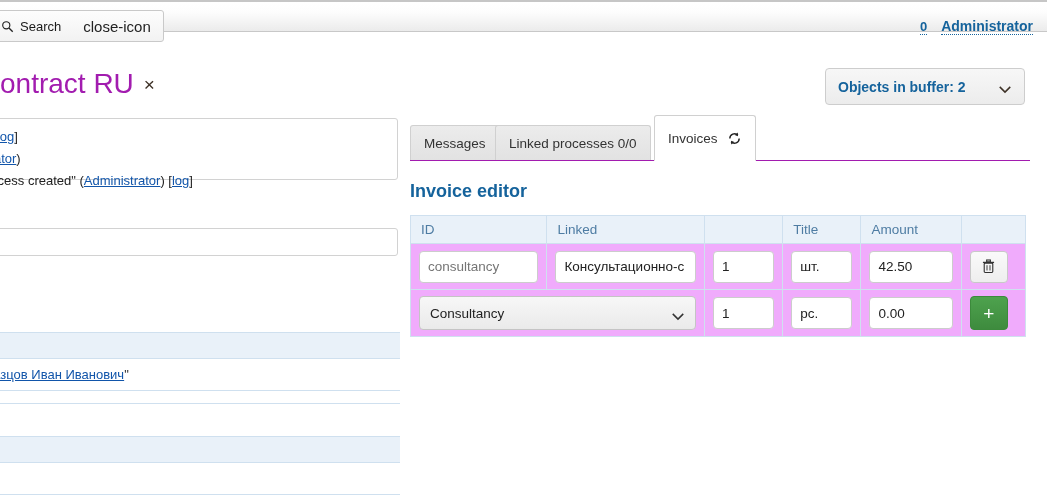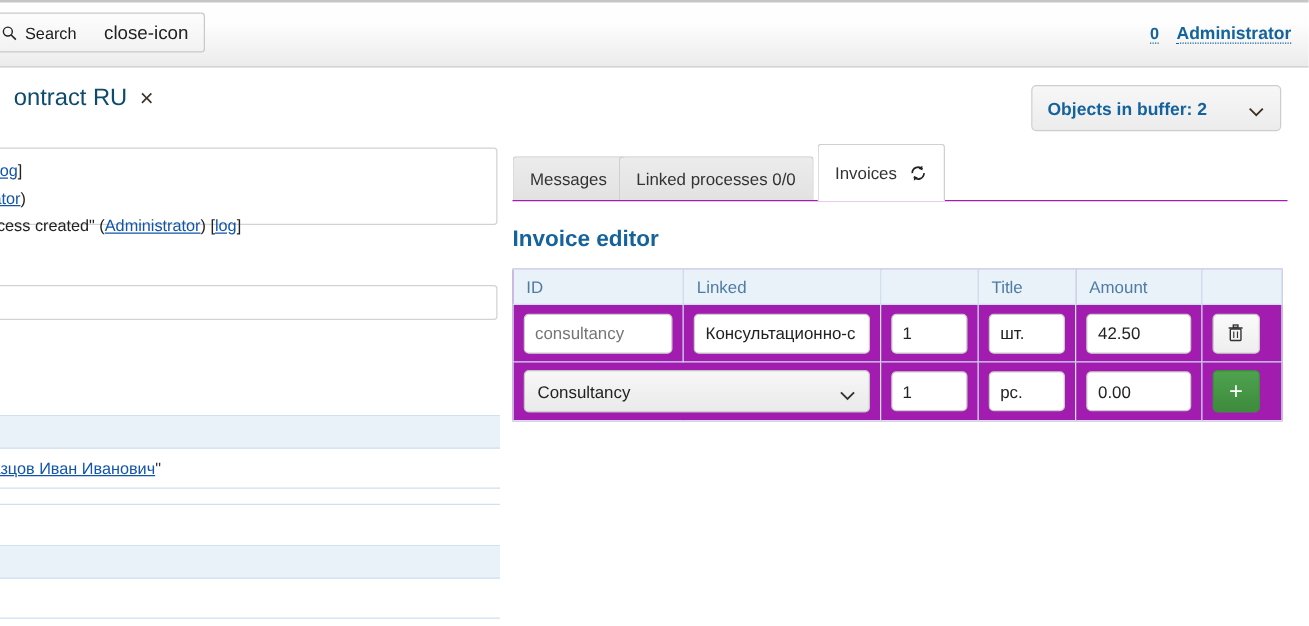--- a/index.html
+++ b/index.html
@@ -15,21 +15,21 @@
     font-size: 13px;
     color: #333333;
     position: relative;
   }
 
   
   .topbar {
     position: absolute;
     left: 0; top: 0;
     width: 1047px;
-    height: 54px;
+    height: 32px;
     background: linear-gradient(to bottom, #ffffff 0%, #fdfdfd 35%, #ebebeb 100%);
     border-top: 2px solid #c6c6c6;
     border-bottom: 1px solid #c8c8c8;
     box-sizing: border-box;
   }
   .search-tab {
     position: absolute;
     left: -14px; top: 8px;
     height: 32px;
     padding: 0 12px 0 14px;
@@ -74,24 +74,23 @@
 
   
   .page-title-row {
     position: absolute;
     left: 0; top: 68px;
     display: flex;
     align-items: center;
     gap: 10px;
   }
   .page-title {
-    font-size: 19px;
-    color: #0c4a6e;
+    font-size: 28px;
+    color: #a21caf;
     white-space: nowrap;
-    padding-left: 11px;
   }
   .page-title-close {
     font-size: 19px;
     color: #3d3126;
     line-height: 1;
   }
 
   
   .buffer-btn {
     position: absolute;
@@ -218,21 +217,21 @@
     color: #15639c;
   }
 
   
   .inv-table {
     margin-top: 13px;
     width: 616px;
     border: 1px solid #cfe0ef;
     border-collapse: collapse;
     table-layout: fixed;
-    background: #a21caf;
+    background: #f0abfc;
   }
   .inv-table th {
     background: #e9f1f9;
     border: 1px solid #cfe0ef;
     font-weight: normal;
     font-size: 13.5px;
     color: #4e7ca3;
     text-align: left;
     padding: 6px 10px;
     height: 27px;

